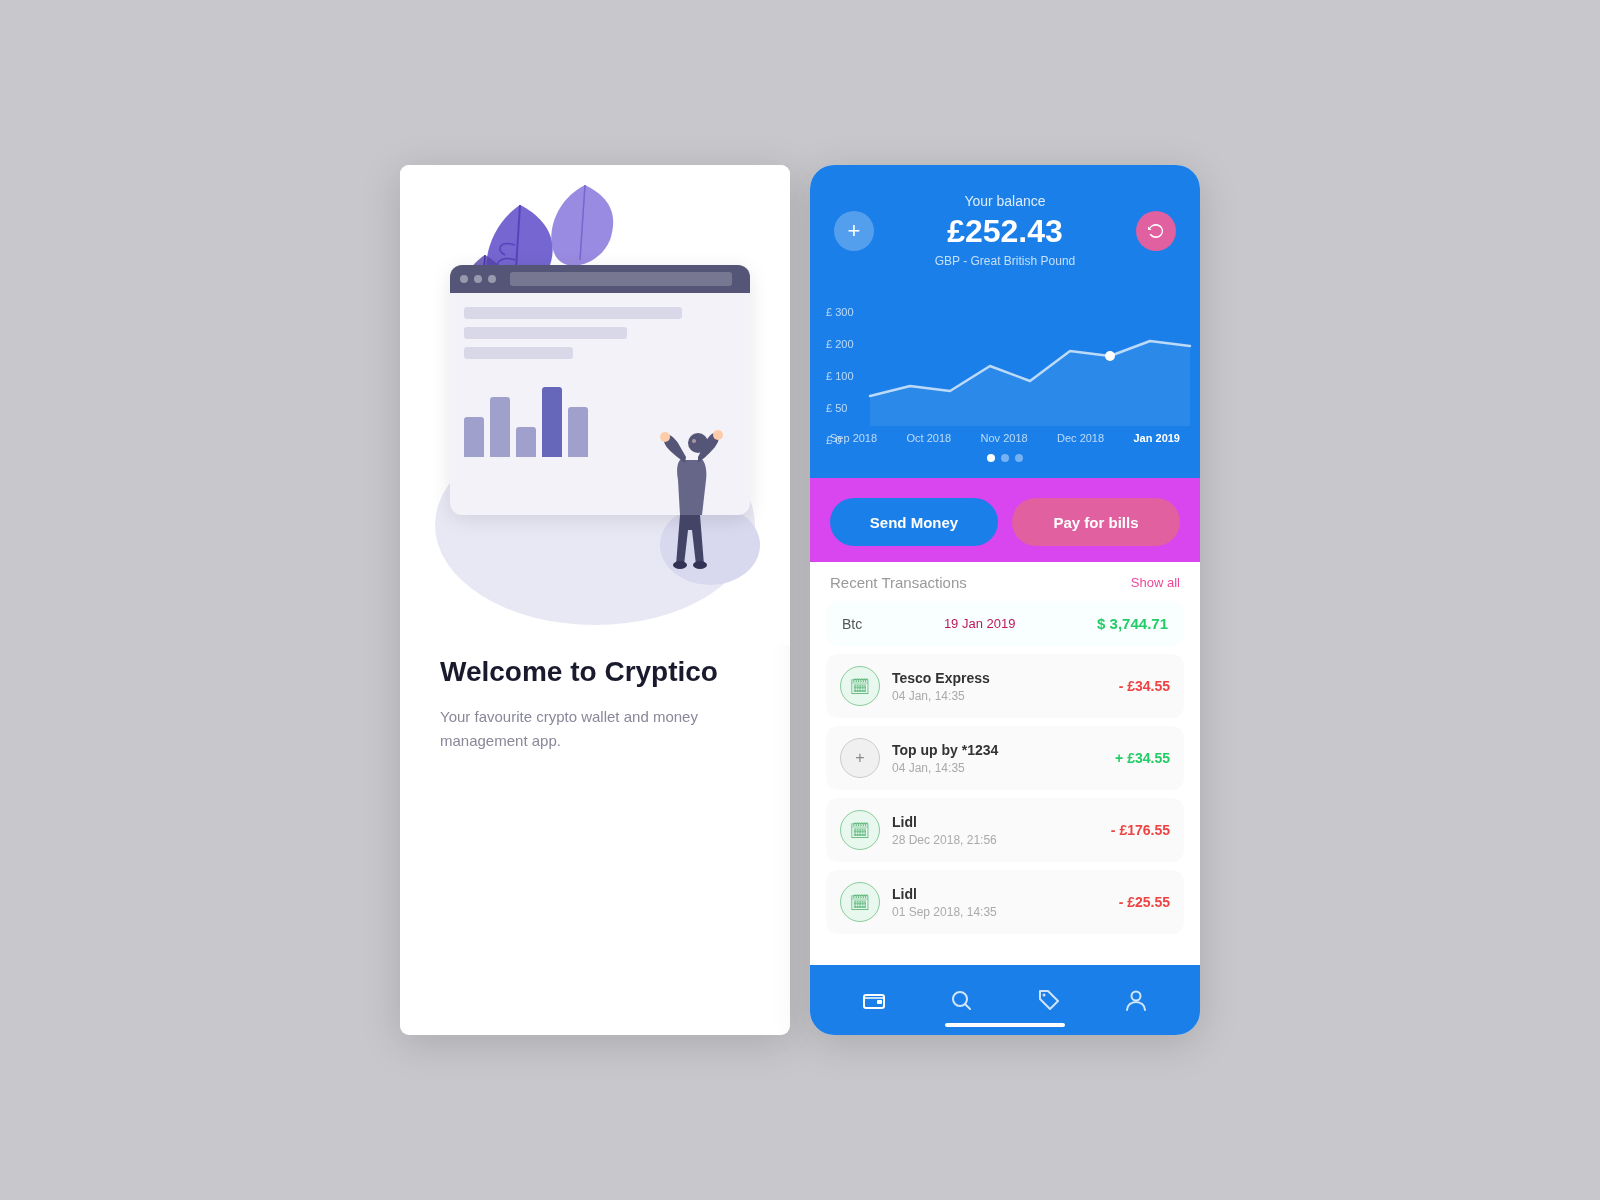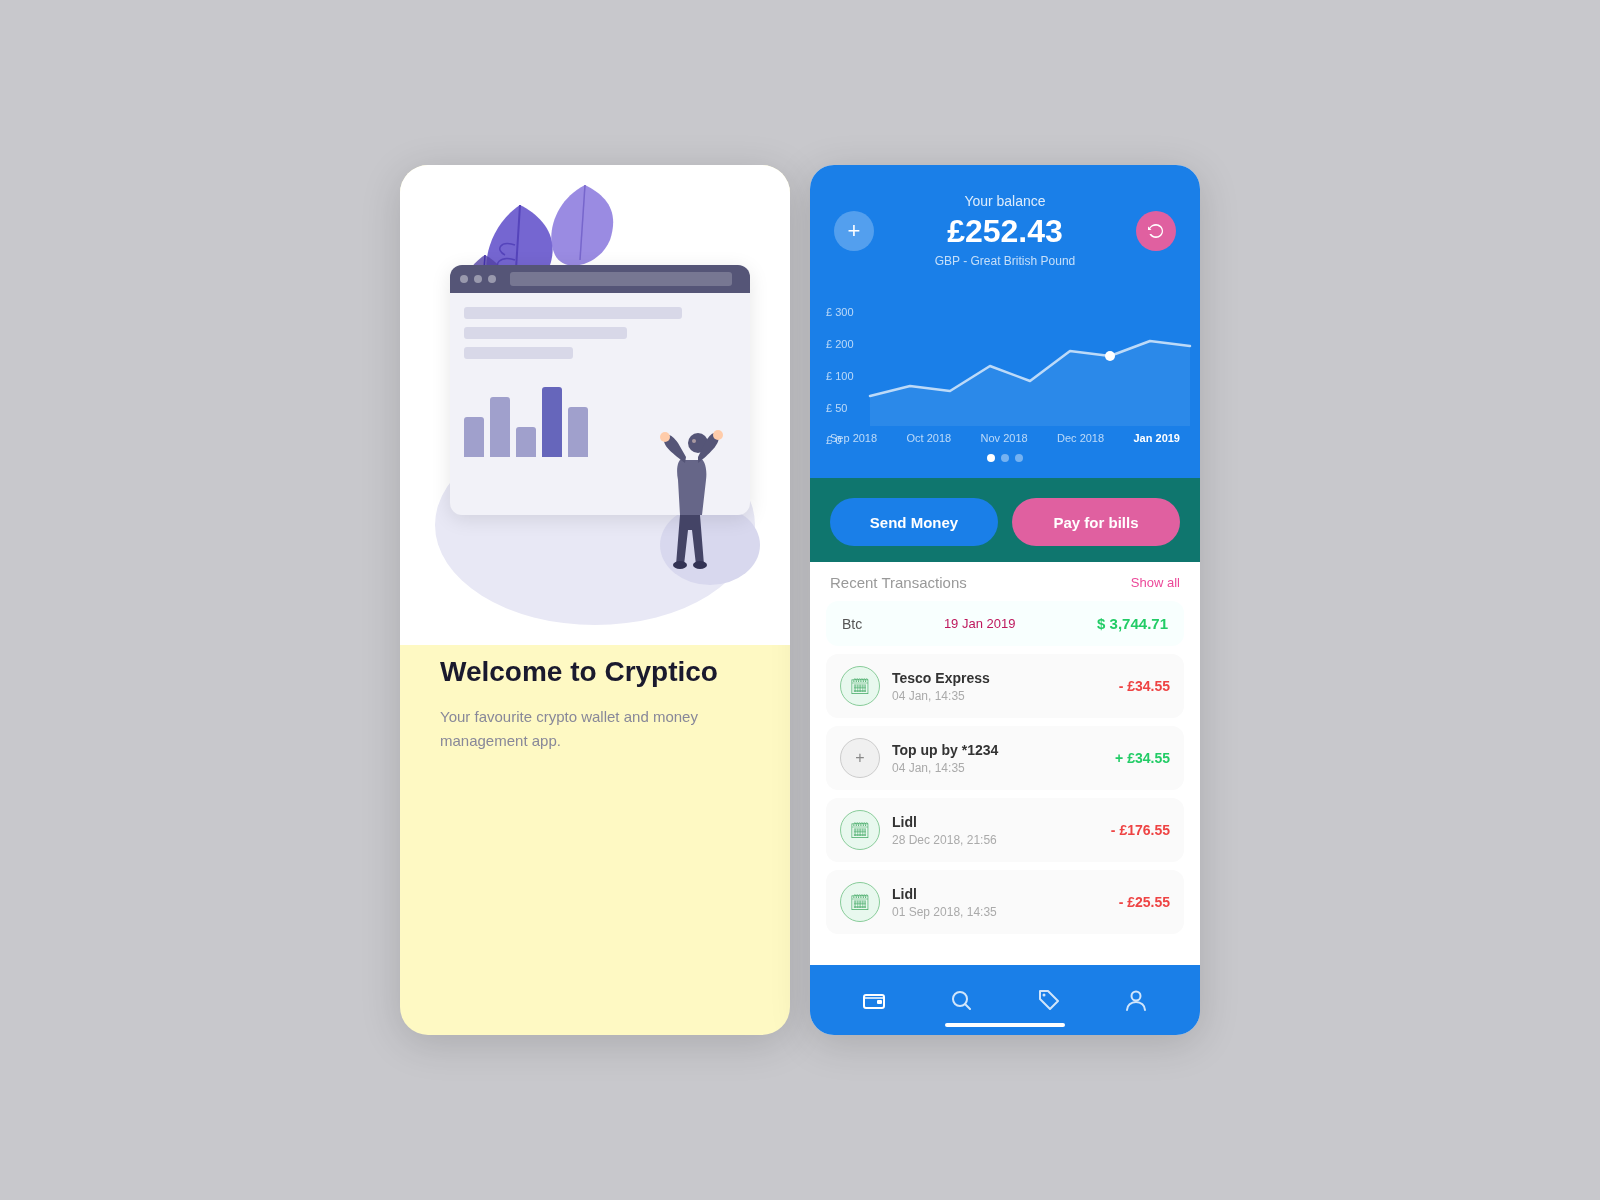--- a/index.html
+++ b/index.html
@@ -15,22 +15,22 @@
     .screens-container {
       display: flex;
       gap: 20px;
       align-items: flex-start;
     }
 
     
     .left-screen {
       width: 390px;
       height: 870px;
-      background: #fef9c3;
-      border-radius: 28px;
+      background: #ffffff;
+      border-radius: 9px;
       overflow: hidden;
       display: flex;
       flex-direction: column;
       align-items: center;
       padding: 0 0 40px 0;
       box-shadow: 0 8px 40px rgba(0,0,0,0.15);
     }
     .illustration-area {
       width: 100%;
       height: 480px;
@@ -310,21 +310,21 @@
     }
     .chart-dot.active {
       background: white;
     }
 
     
     .action-buttons {
       display: flex;
       gap: 14px;
       padding: 20px 20px 16px;
-      background: #0f766e;
+      background: #d946ef;
     }
     .send-money-btn {
       flex: 1;
       height: 48px;
       background: #1a7fe8;
       border: none;
       border-radius: 24px;
       color: white;
       font-size: 15px;
       font-weight: 600;

